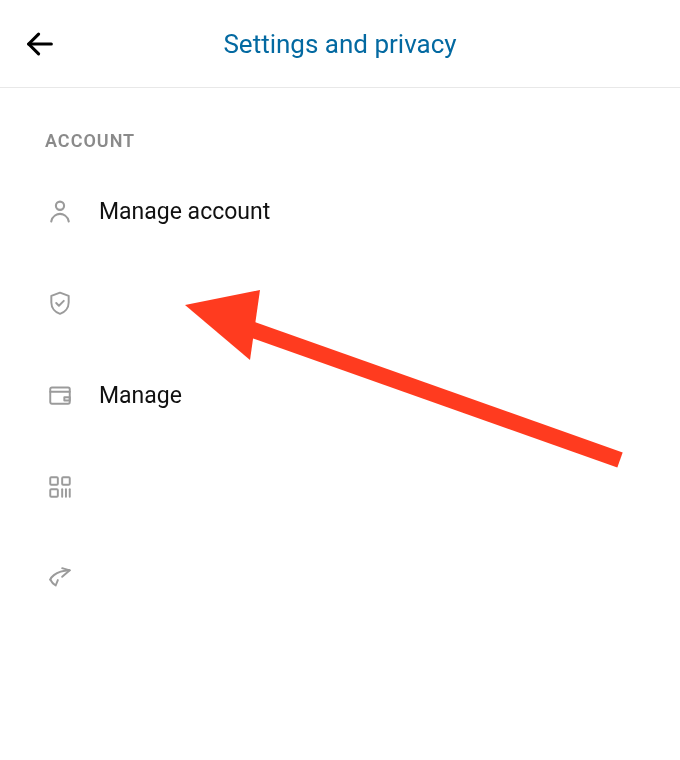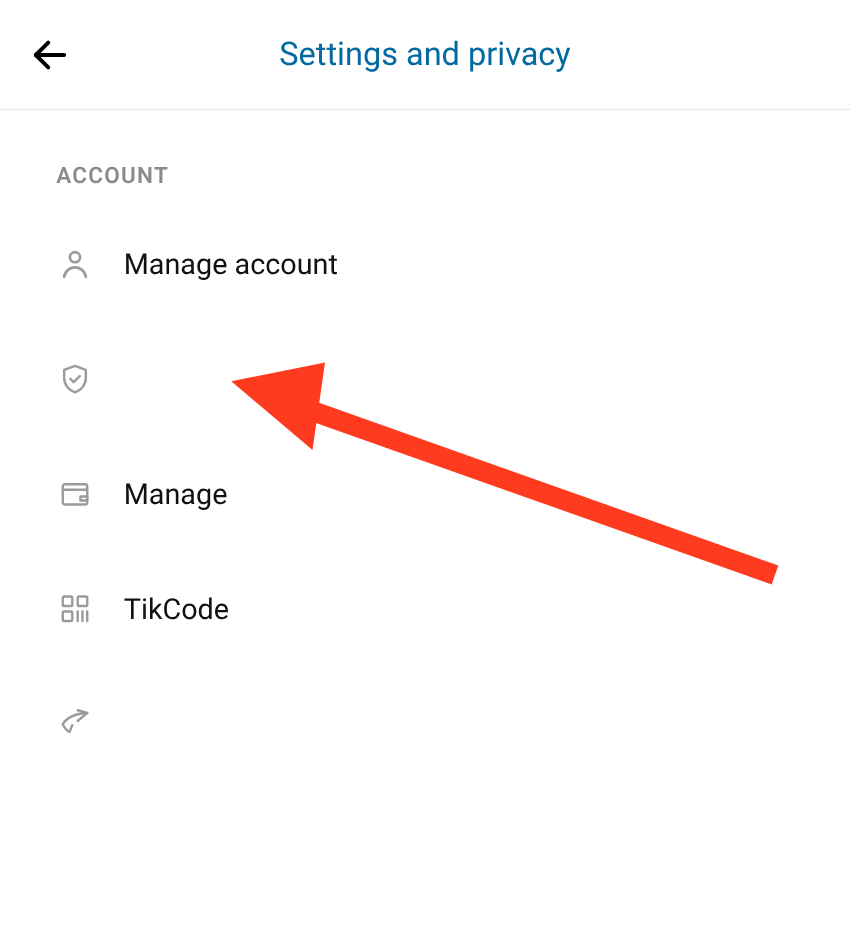--- a/index.html
+++ b/index.html
@@ -131,21 +131,20 @@
     <span class="menu-icon">
       <svg width="26" height="26" viewBox="0 0 24 24" fill="none" stroke="#9b9b9b" stroke-width="1.8" stroke-linecap="round" stroke-linejoin="round">
         <rect x="3" y="3" width="7" height="7" rx="1"></rect>
         <rect x="14" y="3" width="7" height="7" rx="1"></rect>
         <rect x="3" y="14" width="7" height="7" rx="1"></rect>
         <line x1="14" y1="14" x2="14" y2="21"></line>
         <line x1="17.5" y1="14" x2="17.5" y2="21"></line>
         <line x1="21" y1="14" x2="21" y2="21"></line>
       </svg>
     </span>
-    <span class="menu-label">TikCode</span>
   </div>
 
   <div class="menu-item">
     <span class="menu-icon">
       <svg width="28" height="26" viewBox="0 0 24 24" fill="none" stroke="#9b9b9b" stroke-width="1.8" stroke-linecap="round" stroke-linejoin="round">
         <path d="M3 12.5c0 0 3-8 18-8.5L14 2"></path>
         <path d="M21 4l-7 6"></path>
         <path d="M3 12.5c1 2 3 4.5 5 5.5l2-5"></path>
       </svg>
     </span>

